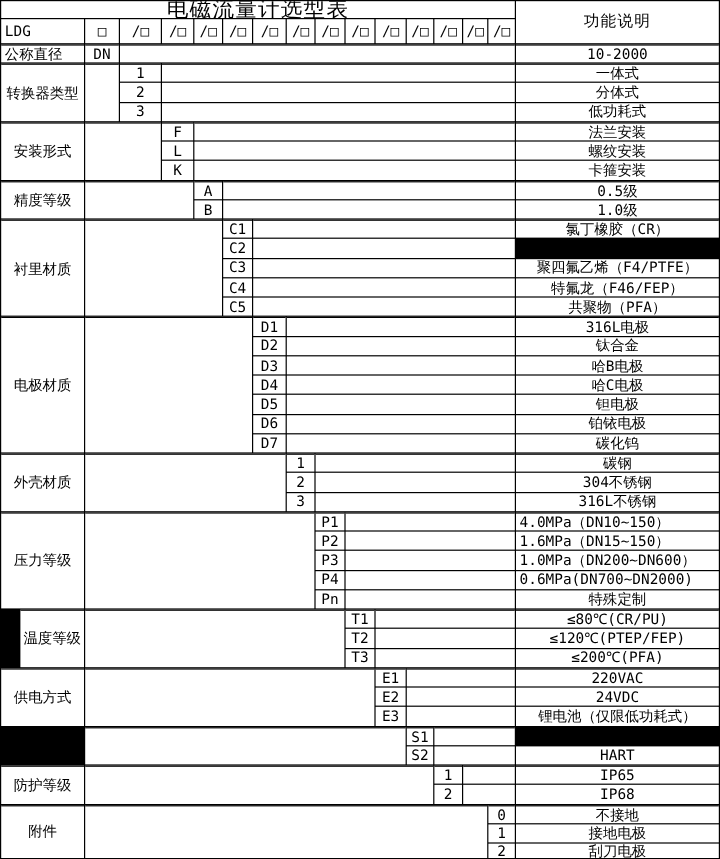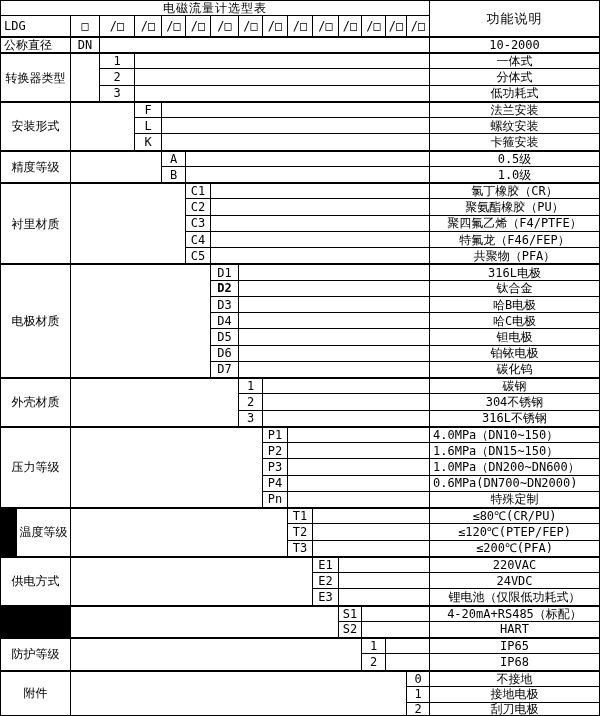--- a/index.html
+++ b/index.html
@@ -16,21 +16,21 @@
     font-size:12px;
     color:#000;
   }
   .c {
     background:#fff;
     display:flex; align-items:center; justify-content:center;
     line-height:1; white-space:nowrap; overflow:hidden;
   }
   .thick { border-top:1px solid #000; }   
   .al { justify-content:flex-start; padding-left:3px; }
-  .title { font-size:12px; letter-spacing:1px; }
+  .title { font-size:18px; letter-spacing:1px; }
   .fnhead { font-size:13px; letter-spacing:1px; }
 </style>
 </head>
 <body>
 
 <div class="sheet">
   <div class="c title" style="grid-area:1 / 1 / 2 / 16;">电磁流量计选型表</div>
   <div class="c fnhead" style="grid-area:1 / 16 / 3 / 17;">功能说明</div>
   <div class="c al" style="grid-area:2 / 1 / 3 / 2;">LDG</div>
   <div class="c" style="grid-area:2 / 2 / 3 / 3;">□</div>
@@ -82,36 +82,35 @@
     <div class="c" style="grid-area: 11 / 5 / 12 / 6;">B</div>
     <div class="c" style="grid-area: 11 / 6 / 12 / 16;"></div>
     <div class="c" style="grid-area: 11 / 16 / 12 / 17;">1.0级</div>
     <div class="c thick" style="grid-area: 12 / 1 / 17 / 2;">衬里材质</div>
     <div class="c thick" style="grid-area: 12 / 2 / 17 / 6;"></div>
     <div class="c thick" style="grid-area: 12 / 6 / 13 / 7;">C1</div>
     <div class="c thick" style="grid-area: 12 / 7 / 13 / 16;"></div>
     <div class="c thick" style="grid-area: 12 / 16 / 13 / 17;">氯丁橡胶（CR）</div>
     <div class="c" style="grid-area: 13 / 6 / 14 / 7;">C2</div>
     <div class="c" style="grid-area: 13 / 7 / 14 / 16;"></div>
-    <div class="c" style="grid-area: 13 / 16 / 14 / 17;">聚氨酯橡胶（PU）</div>
     <div class="c" style="grid-area: 14 / 6 / 15 / 7;">C3</div>
     <div class="c" style="grid-area: 14 / 7 / 15 / 16;"></div>
     <div class="c" style="grid-area: 14 / 16 / 15 / 17;">聚四氟乙烯（F4/PTFE）</div>
     <div class="c" style="grid-area: 15 / 6 / 16 / 7;">C4</div>
     <div class="c" style="grid-area: 15 / 7 / 16 / 16;"></div>
     <div class="c" style="grid-area: 15 / 16 / 16 / 17;">特氟龙（F46/FEP）</div>
     <div class="c" style="grid-area: 16 / 6 / 17 / 7;">C5</div>
     <div class="c" style="grid-area: 16 / 7 / 17 / 16;"></div>
     <div class="c" style="grid-area: 16 / 16 / 17 / 17;">共聚物（PFA）</div>
     <div class="c thick" style="grid-area: 17 / 1 / 24 / 2;">电极材质</div>
     <div class="c thick" style="grid-area: 17 / 2 / 24 / 7;"></div>
     <div class="c thick" style="grid-area: 17 / 7 / 18 / 8;">D1</div>
     <div class="c thick" style="grid-area: 17 / 8 / 18 / 16;"></div>
     <div class="c thick" style="grid-area: 17 / 16 / 18 / 17;">316L电极</div>
-    <div class="c" style="grid-area: 18 / 7 / 19 / 8; font-weight: bold;">D2</div>
+    <div class="c" style="grid-area: 18 / 7 / 19 / 8;">D2</div>
     <div class="c" style="grid-area: 18 / 8 / 19 / 16;"></div>
     <div class="c" style="grid-area: 18 / 16 / 19 / 17;">钛合金</div>
     <div class="c" style="grid-area: 19 / 7 / 20 / 8;">D3</div>
     <div class="c" style="grid-area: 19 / 8 / 20 / 16;"></div>
     <div class="c" style="grid-area: 19 / 16 / 20 / 17; text-align: right;">哈B电极</div>
     <div class="c" style="grid-area: 20 / 7 / 21 / 8;">D4</div>
     <div class="c" style="grid-area: 20 / 8 / 21 / 16;"></div>
     <div class="c" style="grid-area: 20 / 16 / 21 / 17;">哈C电极</div>
     <div class="c" style="grid-area: 21 / 7 / 22 / 8;">D5</div>
     <div class="c" style="grid-area: 21 / 8 / 22 / 16;"></div>
@@ -168,21 +167,20 @@
     <div class="c thick" style="grid-area: 35 / 16 / 36 / 17;">220VAC</div>
     <div class="c" style="grid-area: 36 / 11 / 37 / 12;">E2</div>
     <div class="c" style="grid-area: 36 / 12 / 37 / 16;"></div>
     <div class="c" style="grid-area: 36 / 16 / 37 / 17;">24VDC</div>
     <div class="c" style="grid-area: 37 / 11 / 38 / 12;">E3</div>
     <div class="c" style="grid-area: 37 / 12 / 38 / 16;"></div>
     <div class="c" style="grid-area: 37 / 16 / 38 / 17;">锂电池（仅限低功耗式）</div>
     <div class="c thick" style="grid-area: 38 / 2 / 40 / 12;"></div>
     <div class="c thick" style="grid-area: 38 / 12 / 39 / 13;">S1</div>
     <div class="c thick" style="grid-area: 38 / 13 / 39 / 16;"></div>
-    <div class="c thick" style="grid-area: 38 / 16 / 39 / 17;">4-20mA+RS485（标配）</div>
     <div class="c" style="grid-area: 39 / 12 / 40 / 13;">S2</div>
     <div class="c" style="grid-area: 39 / 13 / 40 / 16;"></div>
     <div class="c" style="grid-area: 39 / 16 / 40 / 17;">HART</div>
     <div class="c thick" style="grid-area: 40 / 1 / 42 / 2;">防护等级</div>
     <div class="c thick" style="grid-area: 40 / 2 / 42 / 13;"></div>
     <div class="c thick" style="grid-area: 40 / 13 / 41 / 14;">1</div>
     <div class="c thick" style="grid-area: 40 / 14 / 41 / 16;"></div>
     <div class="c thick" style="grid-area: 40 / 16 / 41 / 17;">IP65</div>
     <div class="c" style="grid-area: 41 / 13 / 42 / 14;">2</div>
     <div class="c" style="grid-area: 41 / 14 / 42 / 16;"></div>

